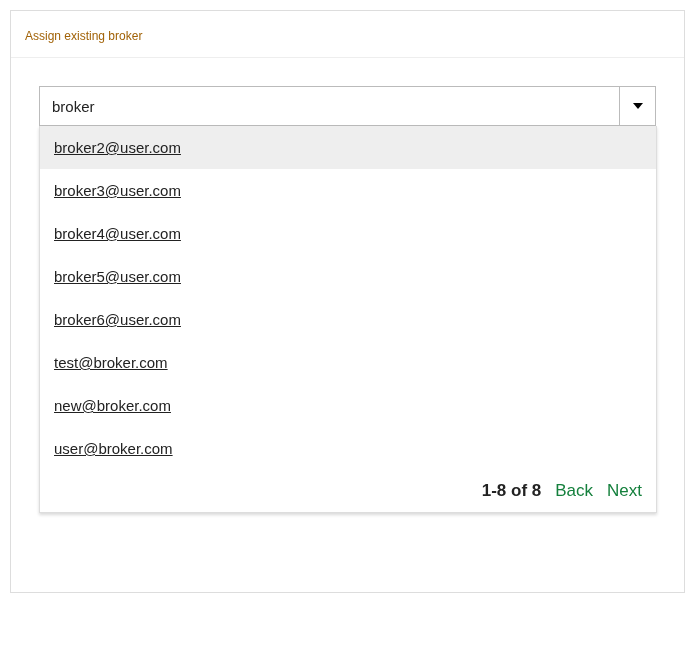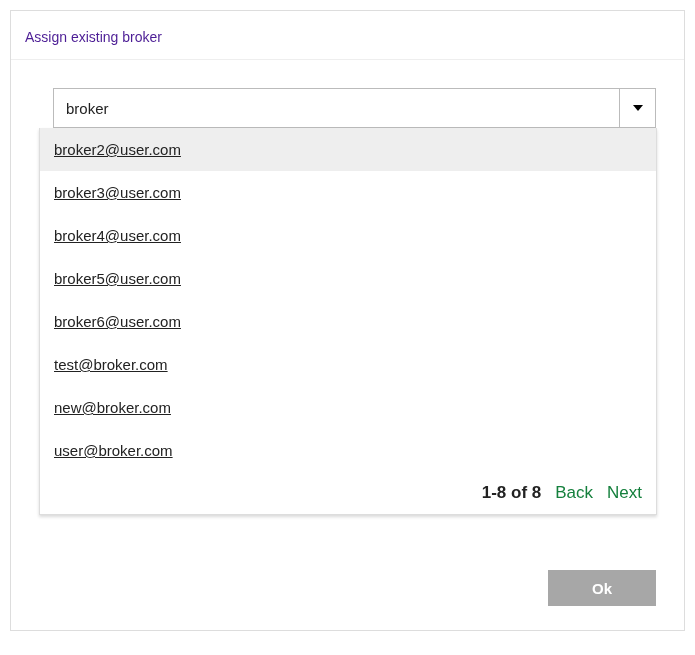--- a/index.html
+++ b/index.html
@@ -20,37 +20,36 @@
       top: 10px;
       width: 675px;
       border: 1px solid #ddd;
       background: #fff;
     }
     .dialog-header {
       padding: 18px 14px 14px 14px;
       border-bottom: 1px solid #eee;
     }
     .dialog-title {
-      font-size: 14px;
+      font-size: 12px;
       font-weight: 400;
-      color: #4c1d95;
+      color: #a16207;
     }
     .dialog-body {
       padding: 28px 28px 20px 28px;
       min-height: 510px;
       position: relative;
     }
     .combo-wrap {
       position: relative;
     }
     .combo-input-row {
       display: flex;
       border: 1px solid #bbb;
       height: 40px;
-      margin-left: 14px;
     }
     .combo-input {
       flex: 1;
       border: none;
       outline: none;
       padding: 0 12px;
       font-size: 15px;
       color: #222;
       font-family: inherit;
     }
@@ -154,15 +153,14 @@
         </ul>
         <div class="dropdown-footer">
           <span class="page-info">1-8 of 8</span>
           <span class="pager-btn">Back</span>
           <span class="pager-btn">Next</span>
         </div>
       </div>
     </div>
   </div>
   <div class="dialog-footer">
-    <button class="btn">Ok</button>
   </div>
 </div>
 
 </body></html>

